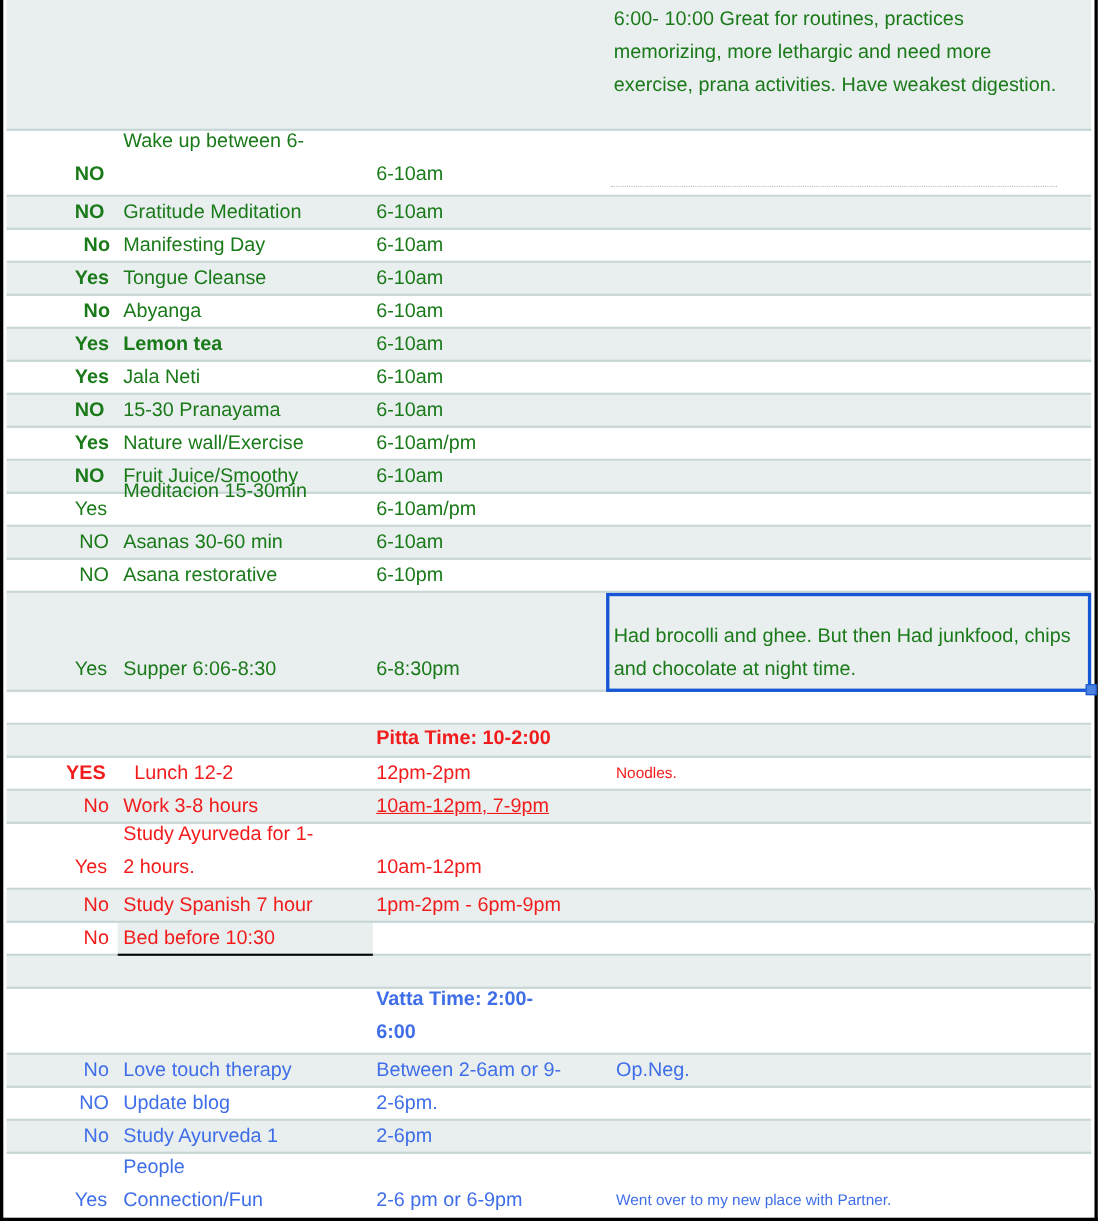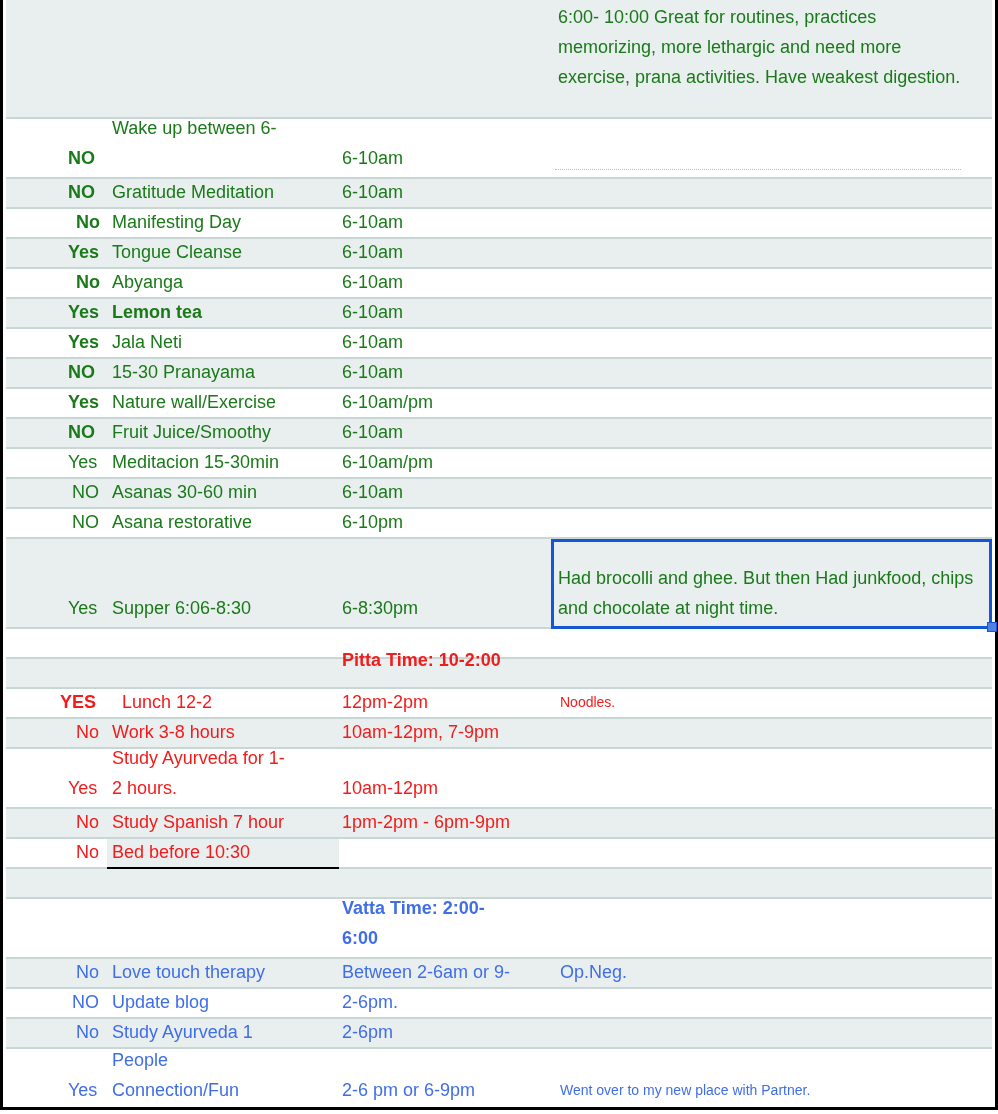--- a/index.html
+++ b/index.html
@@ -83,21 +83,21 @@
     <span class="cell c-task green" style="bottom:0;">Nature wall/Exercise</span>
     <span class="cell c-time green" style="bottom:0;">6-10am/pm</span>
   </div>
   <div class="row alt" style="top:419px;height:30px;">
     <span class="cell green bold" style="left:62px;bottom:0;">NO</span>
     <span class="cell c-task green" style="bottom:0;">Fruit Juice/Smoothy</span>
     <span class="cell c-time green" style="bottom:0;">6-10am</span>
   </div>
   <div class="row" style="top:449px;height:30px;">
     <span class="cell green" style="left:62px;bottom:0;">Yes</span>
-    <span class="cell c-task green" style="bottom:0;">Meditacion 15-30min</span>
+    <span class="cell c-task green" style="bottom:16px;">Meditacion 15-30min</span>
     <span class="cell c-time green" style="bottom:0;">6-10am/pm</span>
   </div>
   <div class="row alt" style="top:479px;height:30px;">
     <span class="cell green" style="left:66px;bottom:0;">NO</span>
     <span class="cell c-task green" style="bottom:0;">Asanas 30-60 min</span>
     <span class="cell c-time green" style="bottom:0;">6-10am</span>
   </div>
   <div class="row" style="top:509px;height:30px;">
     <span class="cell green" style="left:66px;bottom:0;">NO</span>
     <span class="cell c-task green" style="bottom:0;">Asana restorative</span>
@@ -109,32 +109,32 @@
     <span class="cell c-task green">Supper 6:06-8:30</span>
     <span class="cell c-time green">6-8:30pm</span>
     <span class="cell c-note green wrap" style="width:436px;">Had brocolli and ghee. But then Had junkfood, chips and chocolate at night time.</span>
   </div>
   <div class="sel-box"></div>
   <div class="sel-handle"></div>
 
   <div class="row" style="top:629px;height:30px;"></div>
 
   <div class="row alt" style="top:659px;height:30px;">
-    <span class="cell c-time red bold" style="bottom:12px;">Pitta Time: 10-2:00</span>
+    <span class="cell c-time red bold" style="bottom:2px;">Pitta Time: 10-2:00</span>
   </div>
   <div class="row" style="top:689px;height:30px;">
     <span class="cell red bold" style="left:54px;bottom:0;">YES</span>
     <span class="cell red" style="left:116px;bottom:0;">Lunch 12-2</span>
     <span class="cell c-time red" style="bottom:0;">12pm-2pm</span>
     <span class="cell c-note red small" style="left:554px;bottom:0;">Noodles.</span>
   </div>
   <div class="row alt" style="top:719px;height:30px;">
     <span class="cell red" style="left:70px;bottom:0;">No</span>
     <span class="cell c-task red" style="bottom:0;">Work 3-8 hours</span>
-    <span class="cell c-time red" style="bottom:0;">10am-12pm, 7-9pm</span>
+    <span class="cell c-time red" style="bottom:0;text-decoration:underline;">10am-12pm, 7-9pm</span>
   </div>
   <div class="row" style="top:749px;height:60px;">
     <span class="cell red" style="left:62px;">Yes</span>
     <span class="cell c-task red" style="bottom:34px;">Study Ayurveda for 1-</span>
     <span class="cell c-task red">2 hours.</span>
     <span class="cell c-time red">10am-12pm</span>
   </div>
   <div class="row alt" style="top:809px;height:30px;right:0;">
     <span class="cell red" style="left:70px;bottom:0;">No</span>
     <span class="cell c-task red" style="bottom:0;">Study Spanish 7 hour</span>

